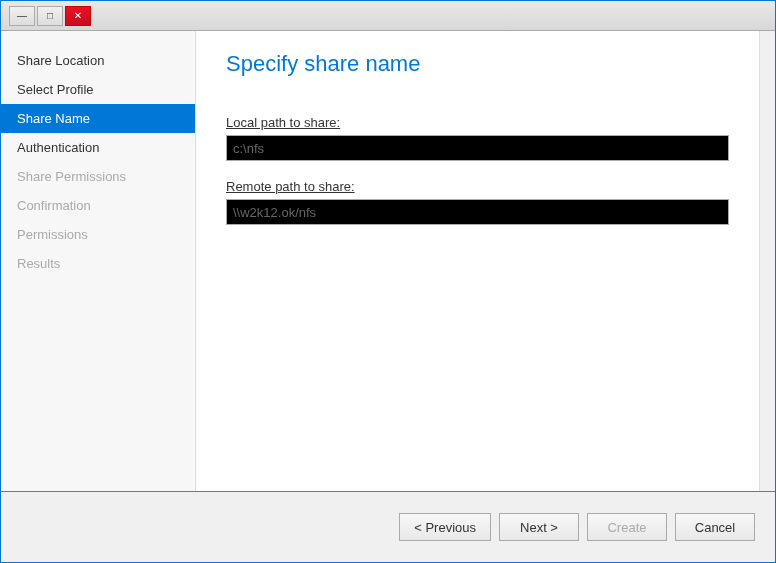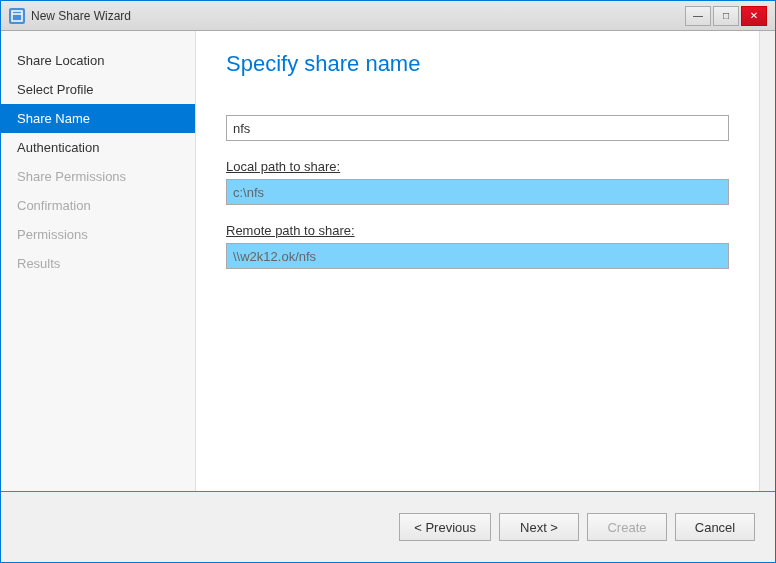--- a/index.html
+++ b/index.html
@@ -144,21 +144,21 @@
       border: 1px solid #aaa;
       padding: 3px 6px;
       font-size: 13px;
       font-family: 'Segoe UI', sans-serif;
       background: white;
       color: #333;
       outline: none;
     }
 
     .form-input.readonly {
-      background: #7dd3fc;
+      background: #000000;
       color: #666;
     }
 
     .footer {
       height: 71px;
       background: #f0f0f0;
       border-top: 1px solid #ef4444;
       display: flex;
       align-items: center;
       justify-content: flex-end;
@@ -192,29 +192,20 @@
       flex-direction: column;
       align-items: center;
     }
   </style>
 </head>
 <body>
 
 <div class="window">
 
   <div class="title-bar">
-    <div class="title-bar-left">
-      <div class="title-bar-icon">
-        <svg width="12" height="12" viewBox="0 0 12 12">
-          <rect x="1" y="1" width="10" height="10" fill="none" stroke="white" stroke-width="1.5"></rect>
-          <line x1="1" y1="4" x2="11" y2="4" stroke="white" stroke-width="1.5"></line>
-        </svg>
-      </div>
-      <span class="title-bar-title">New Share Wizard</span>
-    </div>
     <div class="title-bar-controls">
       <button class="title-btn">—</button>
       <button class="title-btn">□</button>
       <button class="title-btn close">✕</button>
     </div>
   </div>
 
   <div class="content-area">
 
     <div class="sidebar">
@@ -241,21 +232,20 @@
       </div>
       <div class="sidebar-item disabled">
         <span>Results</span>
       </div>
     </div>
 
     <div class="main-content">
       <h1 class="page-title">Specify share name</h1>
 
       <div class="form-group">
-        <input type="text" class="form-input" value="nfs" style="">
       </div>
 
       <div class="form-group">
         <label class="form-label underline">Local path to share:</label>
         <input type="text" class="form-input readonly" readonly="" value="c:\nfs" style="">
       </div>
 
       <div class="form-group">
         <label class="form-label underline">Remote path to share:</label>
         <input type="text" class="form-input readonly" readonly="" value="\\w2k12.ok/nfs" style="">

